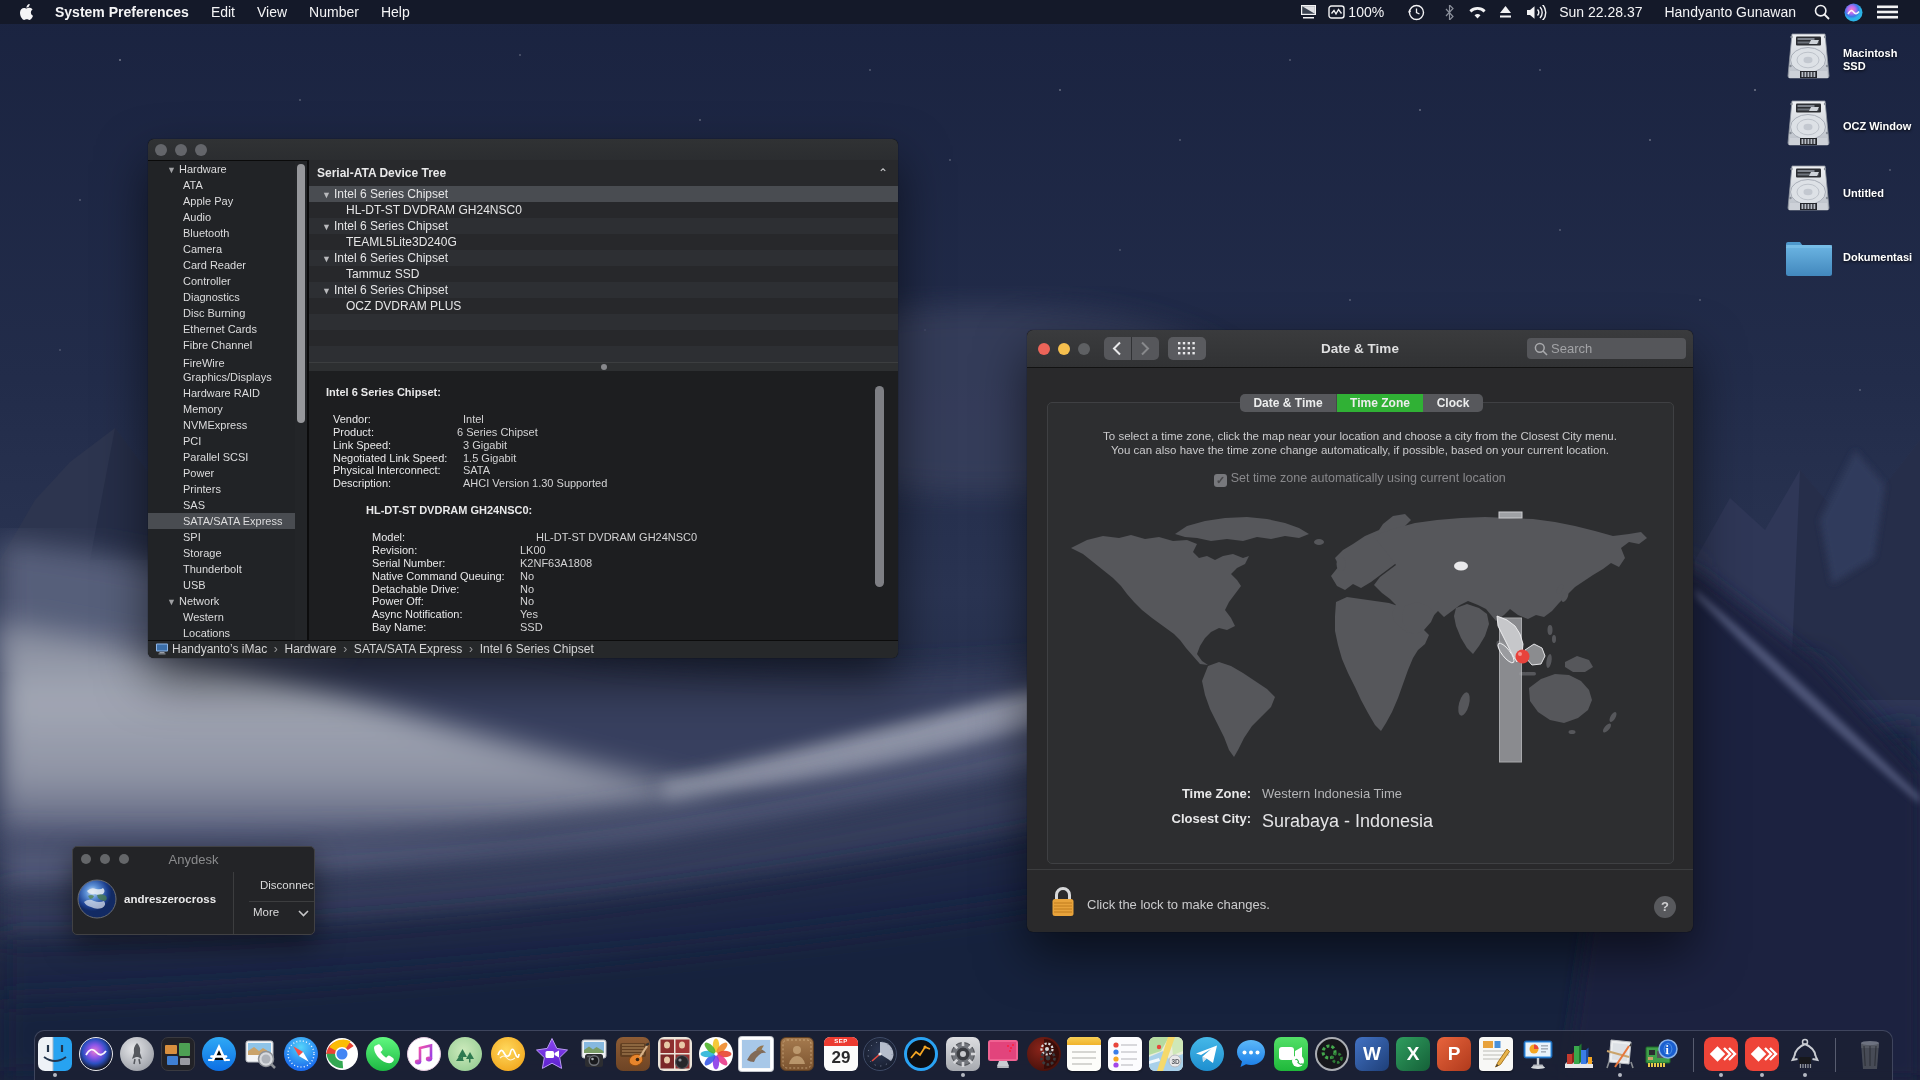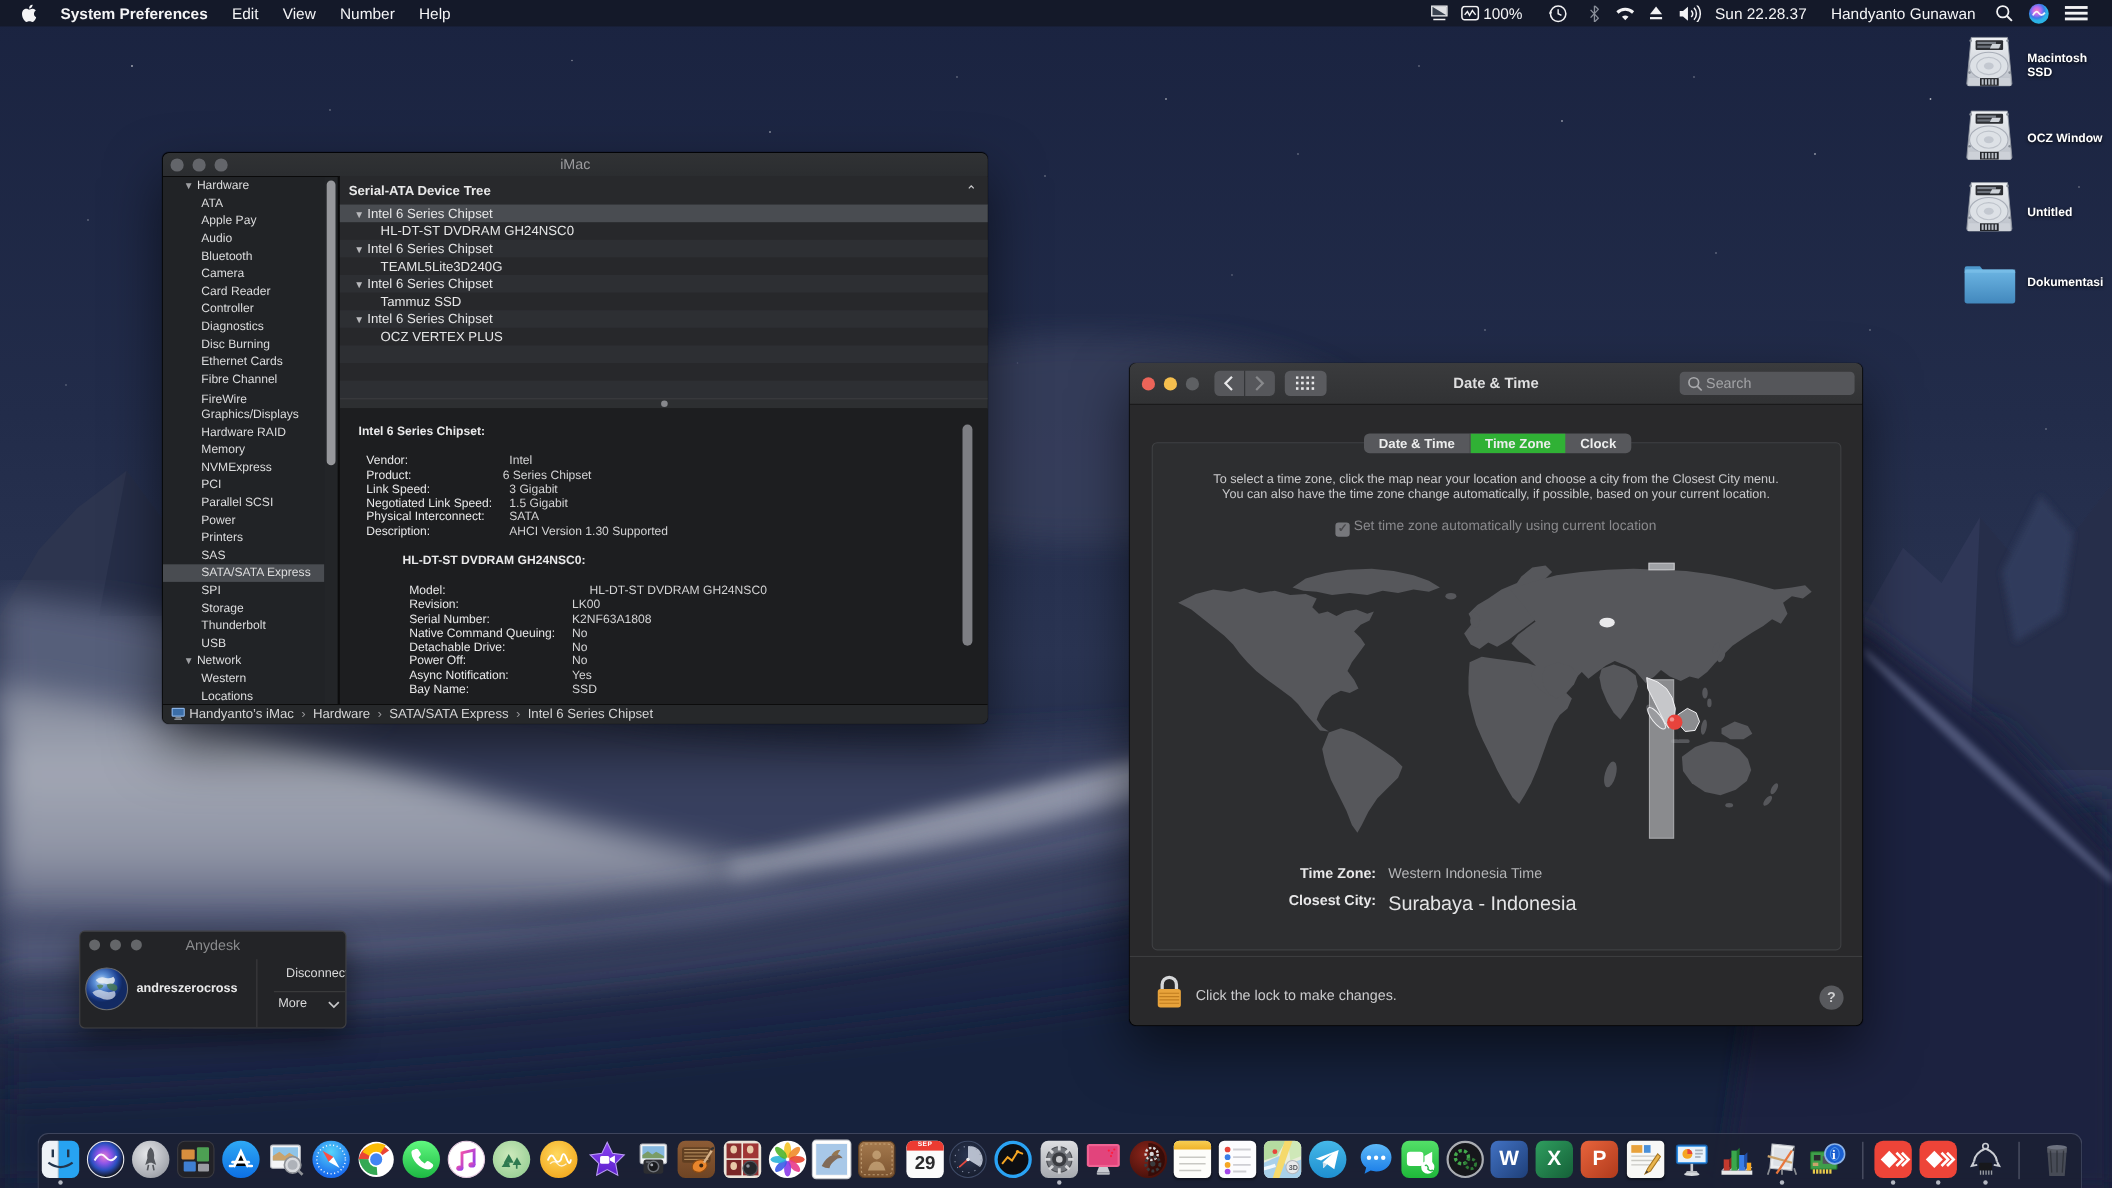--- a/index.html
+++ b/index.html
@@ -227,21 +227,20 @@
 <rect x="2" y="7" width="46" height="31" rx="2.5" fill="url(#fold)"></rect>
 <rect x="2" y="7" width="46" height="3" fill="#7cc0ea" opacity=".7"></rect>
 </svg>
 <div class="dlabel" style="left:1843px;top:47px">Macintosh<br>SSD</div>
 <div class="dlabel" style="left:1843px;top:120px">OCZ Window</div>
 <div class="dlabel" style="left:1843px;top:187px">Untitled</div>
 <div class="dlabel" style="left:1843px;top:251px">Dokumentasi</div>
 
 <div class="win" style="left:148px;top:139px;width:750px;height:519px;background:#212326;overflow:hidden">
 <div class="abs" style="left:0;top:0;width:750px;height:21px;background:linear-gradient(#303234,#2b2d30);border-bottom:1px solid #0a0a0a;border-radius:6px 6px 0 0"></div>
-<div class="abs" style="left:0;top:0;width:750px;height:21px;line-height:22px;text-align:center;color:#9d9da0;font-size:13px">iMac</div>
 <div class="tl" style="left:7px;top:5px;background:#63656a"></div>
     <div class="tl" style="left:27px;top:5px;background:#63656a"></div>
     <div class="tl" style="left:47px;top:5px;background:#63656a"></div>
 
 <div class="abs" style="left:0;top:22px;width:147px;height:479px;overflow:hidden">
 <div class="srow" style="top:0;padding-left:19px;"><span style="color:#9fa0a3;font-size:9px">▼</span> Hardware</div>
 <div class="srow" style="top:16px">ATA</div>
 <div class="srow" style="top:32px">Apple Pay</div>
 <div class="srow" style="top:48px">Audio</div>
 <div class="srow" style="top:64px">Bluetooth</div>
@@ -280,21 +279,21 @@
 <div class="abs" style="left:730px;top:21px;height:26px;line-height:26px;color:#c9c9cb;font-size:12px">⌃</div>
 
 <div class="abs" style="left:161px;top:47px;width:589px;height:176px;background:#27282b">
 <div class="trow" style="top:0;background:#494c51"><span style="margin-left:13px;color:#b9babd;font-size:9px">▼</span><span style="margin-left:3px">Intel 6 Series Chipset</span></div>
 <div class="trow" style="top:16px"><span style="margin-left:37px">HL-DT-ST DVDRAM GH24NSC0</span></div>
 <div class="trow" style="top:32px;background:#2d2f33"><span style="margin-left:13px;color:#b9babd;font-size:9px">▼</span><span style="margin-left:3px">Intel 6 Series Chipset</span></div>
 <div class="trow" style="top:48px"><span style="margin-left:37px">TEAML5Lite3D240G</span></div>
 <div class="trow" style="top:64px;background:#2d2f33"><span style="margin-left:13px;color:#b9babd;font-size:9px">▼</span><span style="margin-left:3px">Intel 6 Series Chipset</span></div>
 <div class="trow" style="top:80px"><span style="margin-left:37px">Tammuz SSD</span></div>
 <div class="trow" style="top:96px;background:#2d2f33"><span style="margin-left:13px;color:#b9babd;font-size:9px">▼</span><span style="margin-left:3px">Intel 6 Series Chipset</span></div>
-<div class="trow" style="top:112px"><span style="margin-left:37px">OCZ VERTEX PLUS</span></div>
+<div class="trow" style="top:112px"><span style="margin-left:37px">OCZ DVDRAM PLUS</span></div>
 <div class="trow" style="top:128px;background:#2d2f33"></div>
 <div class="trow" style="top:160px;background:#2d2f33"></div>
 </div>
 
 <div class="abs" style="left:161px;top:223px;width:589px;height:9px;background:#2d2f31;border-top:1px solid #3c3e40;border-bottom:1px solid #151517"></div>
 <div class="abs" style="left:453px;top:225px;width:6px;height:6px;border-radius:50%;background:#87888c"></div>
 
 <div class="abs" style="left:161px;top:232px;width:589px;height:269px;background:#1d1e20"></div>
 <div class="abs" style="left:178px;top:247px;font-size:11px;font-weight:bold;color:#e9e9ea">Intel 6 Series Chipset:</div>
 <div class="dl" style="top:274px"><b style="width:130px">Vendor:</b>Intel</div>

